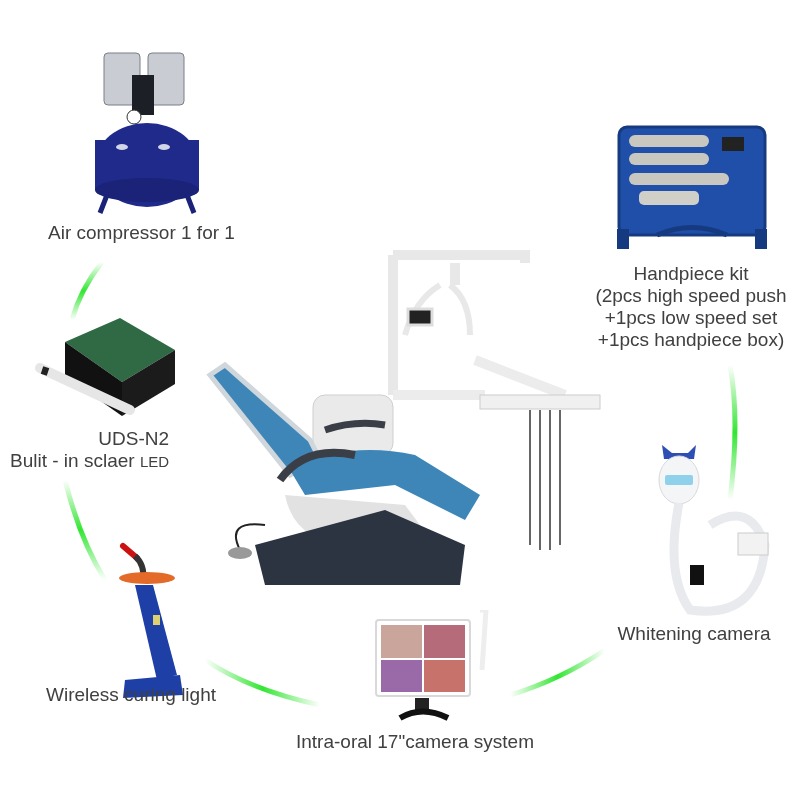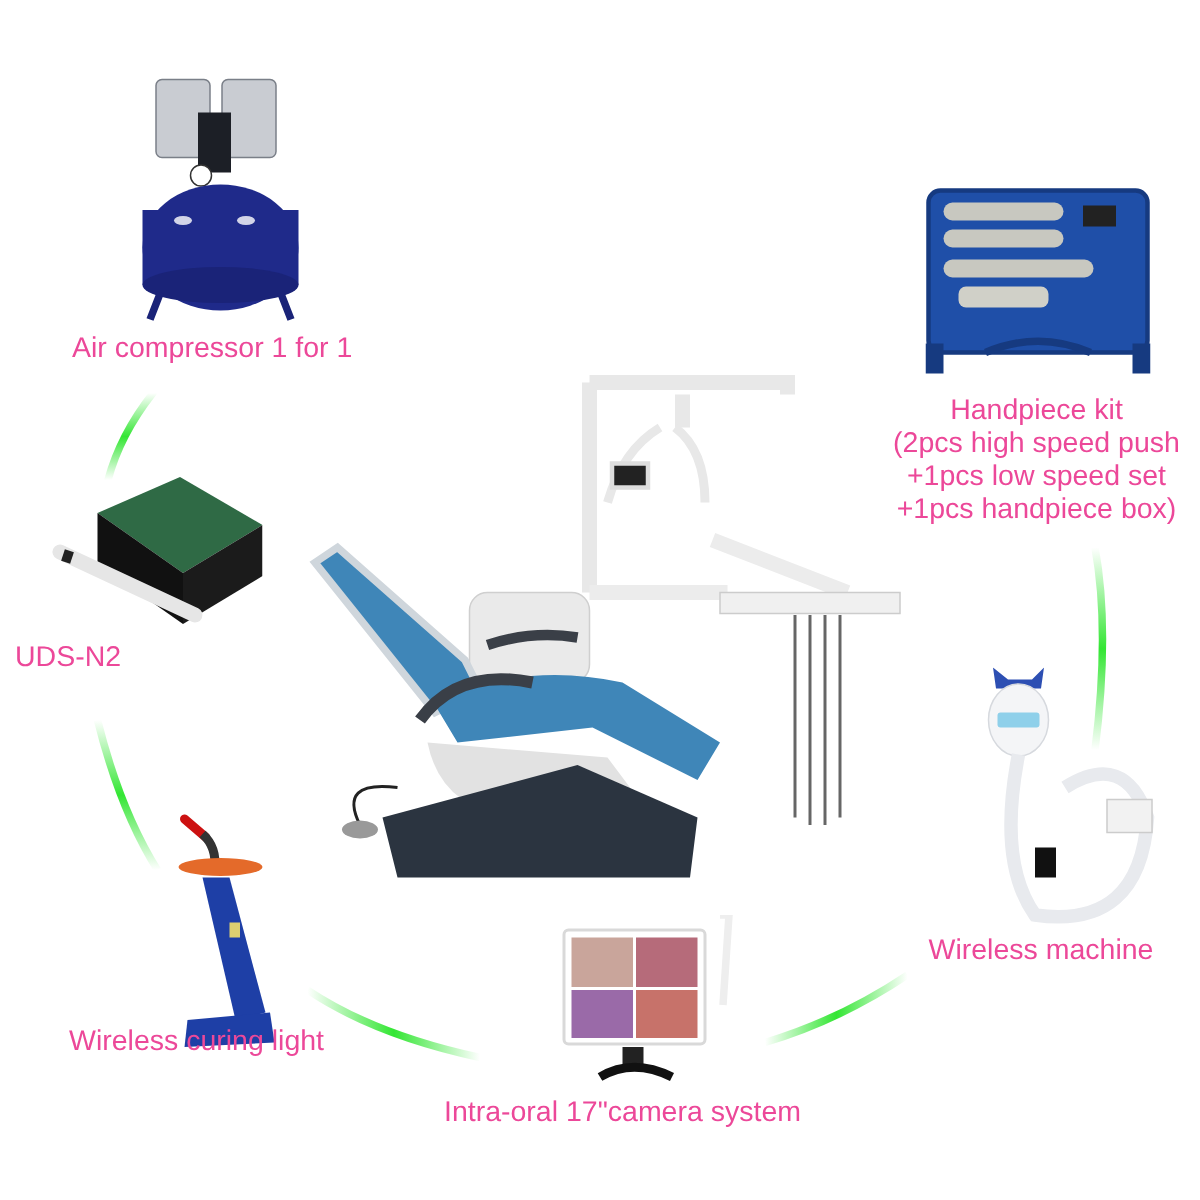--- a/index.html
+++ b/index.html
@@ -1,18 +1,18 @@
 <!DOCTYPE html>
 <html><head>
 <meta charset="utf-8">
 <style>
   html,body{margin:0;padding:0;background:#fff;}
   body{width:800px;height:800px;position:relative;overflow:hidden;font-family:"Liberation Sans",sans-serif;}
   .abs{position:absolute;}
-  .label{position:absolute;color:#ec4899;font-size:19px;line-height:22px;white-space:nowrap;}
+  .label{position:absolute;color:#404040;font-size:19px;line-height:22px;white-space:nowrap;}
   .label.center{text-align:center;}
   .small{font-size:15px;}
   svg{position:absolute;left:0;top:0;}
 </style>
 </head>
 <body>
 
 <svg width="800" height="800">
   <defs>
     <linearGradient id="g1" x1="0" y1="0" x2="0" y2="1">
@@ -73,20 +73,21 @@
   <svg width="165" height="110">
     <polygon points="55,32 110,8 165,40 112,72" fill="#2f6a45"></polygon>
     <polygon points="55,32 112,72 112,106 55,66" fill="#111"></polygon>
     <polygon points="112,72 165,40 165,74 112,106" fill="#1b1b1b"></polygon>
     <path d="M30 58 L120 100" stroke="#e6e6e6" stroke-width="10" stroke-linecap="round"></path>
     <path d="M32 60 L38 62" stroke="#222" stroke-width="8"></path>
   </svg>
 </div>
 <div class="label" style="left:10px;top:428px;text-align:right;">
   <div>UDS-N2</div>
+  <div><span>Bulit - in sclaer </span><span class="small">LED</span></div>
 </div>
 
 <div class="abs" style="left:195px;top:245px;width:430px;height:345px;">
   <svg width="430" height="345">
 
     <path d="M198 10 L198 150 M198 10 L330 10 L330 18 M260 18 L260 40" stroke="#e8e8e8" stroke-width="10" fill="none"></path>
     <path d="M245 40 Q220 55 210 90 M255 40 Q275 55 275 90" stroke="#e8e8e8" stroke-width="6" fill="none"></path>
     <rect x="213" y="64" width="24" height="16" fill="#222" stroke="#ddd" stroke-width="3"></rect>
 
     <rect x="118" y="150" width="80" height="60" rx="12" fill="#eaeaea" stroke="#cfcfcf"></rect>
@@ -114,21 +115,21 @@
   <svg width="130" height="175">
     <path d="M12 0 L22 8 L38 8 L46 0 L44 14 L14 14 Z" fill="#2d4fb3"></path>
     <ellipse cx="29" cy="35" rx="20" ry="24" fill="#f4f5f7" stroke="#d6d9de"></ellipse>
     <rect x="15" y="30" width="28" height="10" rx="2" fill="#8fd0ea"></rect>
     <path d="M29 58 Q15 130 40 165 Q110 175 115 100 Q100 55 60 80" stroke="#e8eaee" stroke-width="9" fill="none"></path>
     <rect x="88" y="88" width="30" height="22" fill="#f2f2f2" stroke="#ccc"></rect>
     <rect x="40" y="120" width="14" height="20" fill="#111"></rect>
   </svg>
 </div>
 <div class="label center" style="left:594px;top:623px;width:200px;">
-  <div>Wireless machine</div>
+  <div>Whitening camera</div>
 </div>
 
 <div class="abs" style="left:115px;top:530px;width:75px;height:170px;">
   <svg width="75" height="170">
     <path d="M8 16 L22 28" stroke="#c11" stroke-width="6" stroke-linecap="round"></path>
     <path d="M20 26 Q30 35 28 50" stroke="#333" stroke-width="6" fill="none"></path>
     <ellipse cx="32" cy="48" rx="28" ry="6" fill="#e46a2a"></ellipse>
     <path d="M20 55 L38 55 L62 145 L42 150 Z" fill="#1e3fa6"></path>
     <path d="M10 150 L65 145 L68 165 L8 168 Z" fill="#1e3fa6"></path>
     <rect x="38" y="85" width="7" height="10" fill="#ddd070"></rect>

